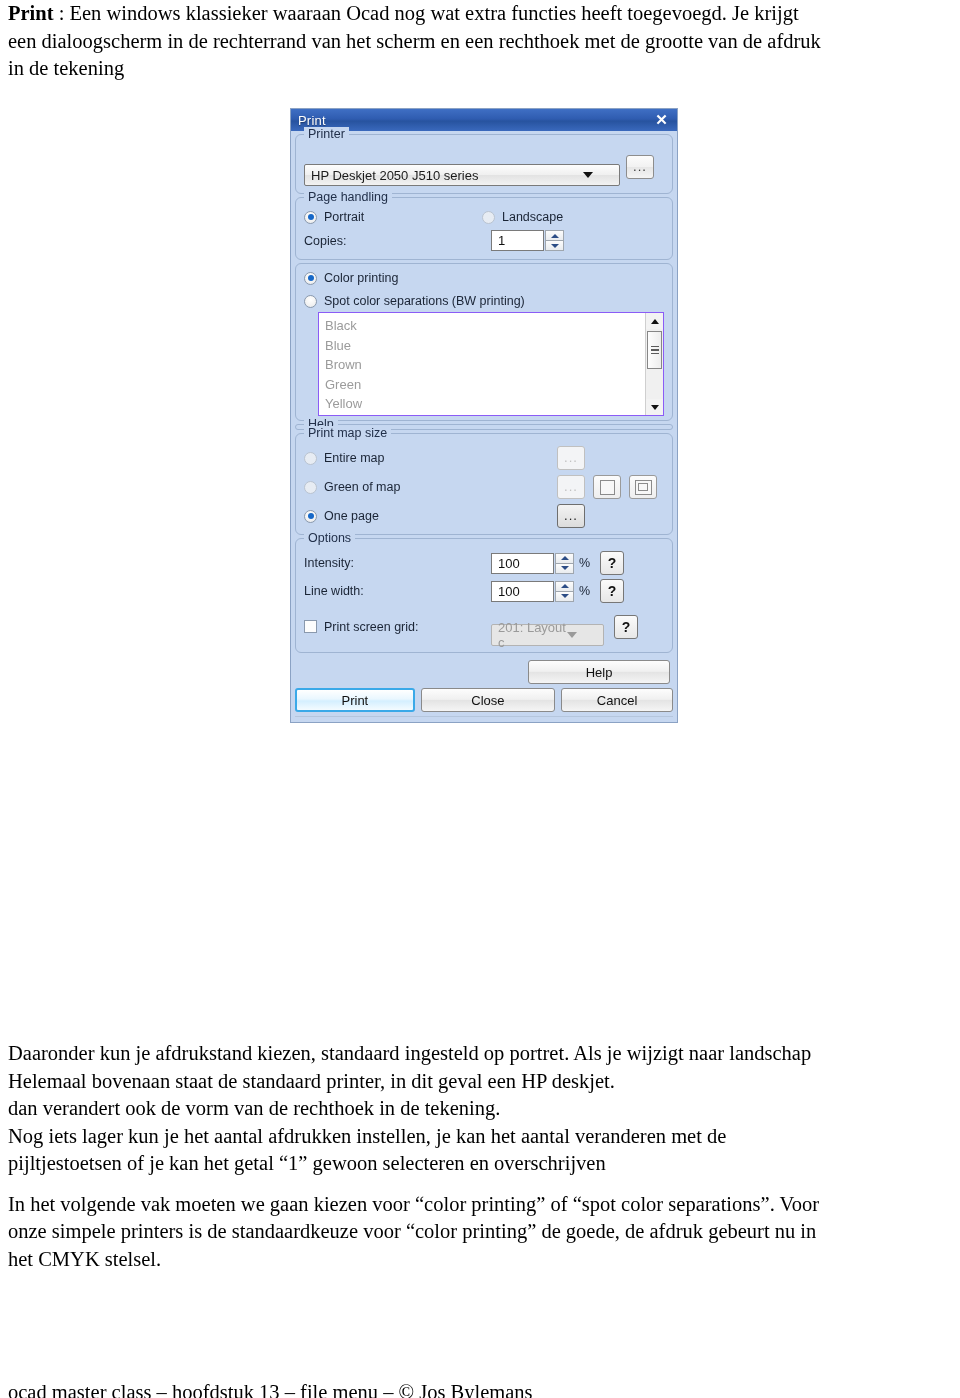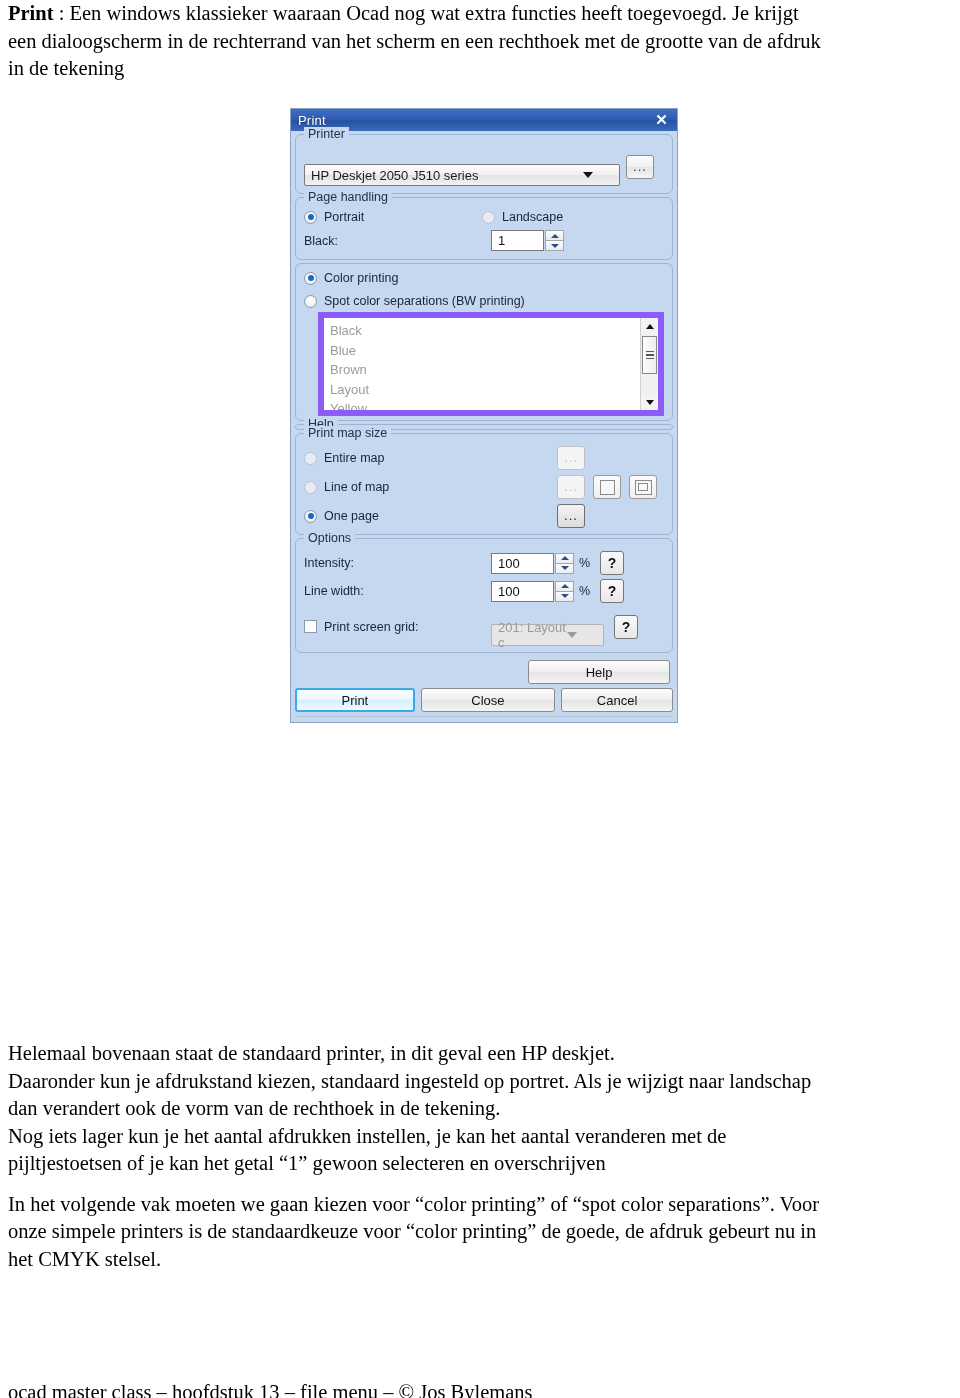--- a/index.html
+++ b/index.html
@@ -184,21 +184,21 @@
     cursor:pointer;
   }
   .spinner .sp.up { border-bottom:none; }
   .sp .tri-up { width:0;height:0;border-left:4px solid transparent;border-right:4px solid transparent;border-bottom:4px solid #2c4d86; }
   .sp .tri-dn { width:0;height:0;border-left:4px solid transparent;border-right:4px solid transparent;border-top:4px solid #2c4d86; }
 
   .listbox {
     margin:4px 0 0 14px;
     height:104px;
     background:#ffffff;
-    border:6px solid #8b5cf6;
+    border:1px solid #8b5cf6;
     box-sizing:border-box;
     display:flex;
     position:relative;
   }
   .listbox .items {
     flex:1;
     padding:3px 0 0 6px;
     font-family:"Liberation Sans", sans-serif;
     font-size:13px;
     color:#9b9b9b;
@@ -319,21 +319,21 @@
           <div style="display:flex;align-items:center;width:178px;">
             <span class="radio checked"></span>
             <span class="lbl">Portrait</span>
           </div>
           <div style="display:flex;align-items:center;">
             <span class="radio disabled"></span>
             <span class="lbl">Landscape</span>
           </div>
         </div>
         <div class="row" style="margin-bottom:4px;">
-          <span class="lbl" style="width:187px;">Black:</span>
+          <span class="lbl" style="width:187px;">Copies:</span>
           <div class="numbox" style="width:53px;">
             <span>1</span>
           </div>
           <div class="spinner">
             <div class="sp up">
                 <i class="tri-up"></i>
               </div>
             <div class="sp dn">
                 <i class="tri-dn"></i>
               </div>
@@ -354,21 +354,21 @@
           <div style="display:flex;align-items:center;">
             <span class="radio"></span>
             <span class="lbl">Spot color separations (BW printing)</span>
           </div>
         </div>
         <div class="listbox">
           <div class="items">
             <div>Black</div>
             <div>Blue</div>
             <div>Brown</div>
-            <div>Layout</div>
+            <div>Green</div>
             <div>Yellow</div>
           </div>
           <div class="vscroll">
             <div class="arrow top">
                 <i class="tri-u"></i>
               </div>
             <div class="thumb">
                 <i></i>
                 <i></i>
                 <i></i>
@@ -393,21 +393,21 @@
             <span class="radio disabled"></span>
             <span class="lbl">Entire map</span>
           </div>
           <div class="dots-btn disabled">
             <span class="dots">...</span>
           </div>
         </div>
         <div class="row" style="margin-bottom:5px;">
           <div style="display:flex;align-items:center;width:253px;">
             <span class="radio disabled"></span>
-            <span class="lbl">Line of map</span>
+            <span class="lbl">Green of map</span>
           </div>
           <div class="dots-btn disabled">
             <span class="dots">...</span>
           </div>
           <div class="sq-btn">
               <span class="inner-plain"></span>
             </div>
           <div class="sq-btn">
               <span class="inner-nest">
                 <span></span>
@@ -496,22 +496,22 @@
       <div class="btn" style="width:114px;">
         <span>Cancel</span>
       </div>
     </div>
     <div class="sep-line"></div>
 
   </div>
 </div>
 
 <div id="body-block" class="doc-text">
+  <p>Daaronder kun je afdrukstand kiezen, standaard ingesteld op portret. Als je wijzigt naar landschap</p>
   <p>Helemaal bovenaan staat de standaard printer, in dit geval een HP deskjet.</p>
-  <p>Daaronder kun je afdrukstand kiezen, standaard ingesteld op portret. Als je wijzigt naar landschap</p>
   <p>dan verandert ook de vorm van de rechthoek in de tekening.</p>
   <p>Nog iets lager kun je het aantal afdrukken instellen, je kan het aantal veranderen met de</p>
   <p>pijltjestoetsen of je kan het getal “1” gewoon selecteren en overschrijven</p>
   <div class="para-gap"></div>
   <p>In het volgende vak moeten we gaan kiezen voor “color printing” of  “spot color separations”. Voor</p>
   <p>onze simpele printers is de standaardkeuze voor “color printing” de goede, de afdruk gebeurt nu in</p>
   <p>het CMYK stelsel.</p>
 </div>
 
 <div id="footer-block" class="doc-text">

